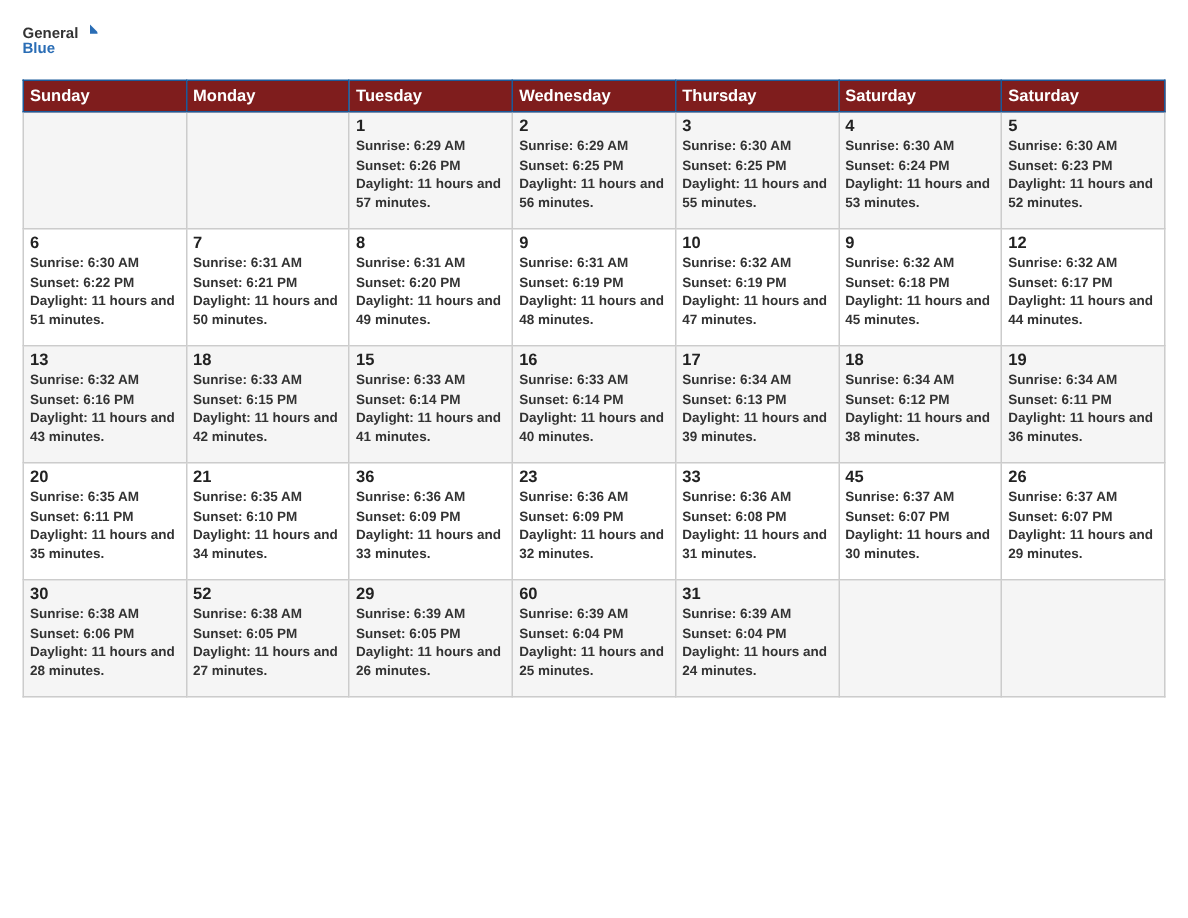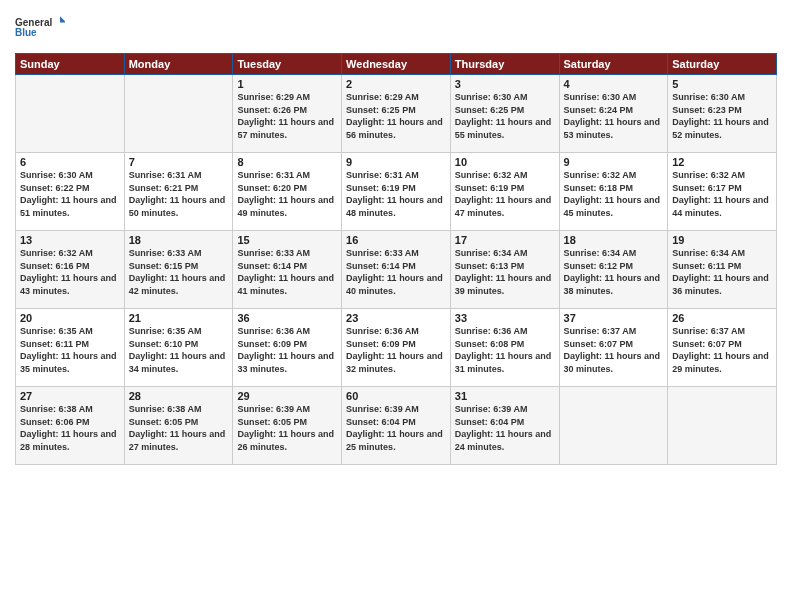--- a/index.html
+++ b/index.html
@@ -257,41 +257,41 @@
 Sunset: 6:09 PM
 Daylight: 11 hours and 32 minutes.</div>
           </td>
           <td>
             <span class="day-num">33</span>
             <div class="day-info" style="white-space: pre-line;">Sunrise: 6:36 AM
 Sunset: 6:08 PM
 Daylight: 11 hours and 31 minutes.</div>
           </td>
           <td>
-            <span class="day-num">37</span>
+            <span class="day-num">45</span>
             <div class="day-info" style="white-space: pre-line;">Sunrise: 6:37 AM
 Sunset: 6:07 PM
 Daylight: 11 hours and 30 minutes.</div>
           </td>
           <td>
             <span class="day-num">26</span>
             <div class="day-info" style="white-space: pre-line;">Sunrise: 6:37 AM
 Sunset: 6:07 PM
 Daylight: 11 hours and 29 minutes.</div>
           </td>
         </tr>
         <tr>
           <td>
-            <span class="day-num">27</span>
+            <span class="day-num">30</span>
             <div class="day-info" style="white-space: pre-line;">Sunrise: 6:38 AM
 Sunset: 6:06 PM
 Daylight: 11 hours and 28 minutes.</div>
           </td>
           <td>
-            <span class="day-num">28</span>
+            <span class="day-num">52</span>
             <div class="day-info" style="white-space: pre-line;">Sunrise: 6:38 AM
 Sunset: 6:05 PM
 Daylight: 11 hours and 27 minutes.</div>
           </td>
           <td>
             <span class="day-num">29</span>
             <div class="day-info" style="white-space: pre-line;">Sunrise: 6:39 AM
 Sunset: 6:05 PM
 Daylight: 11 hours and 26 minutes.</div>
           </td>

